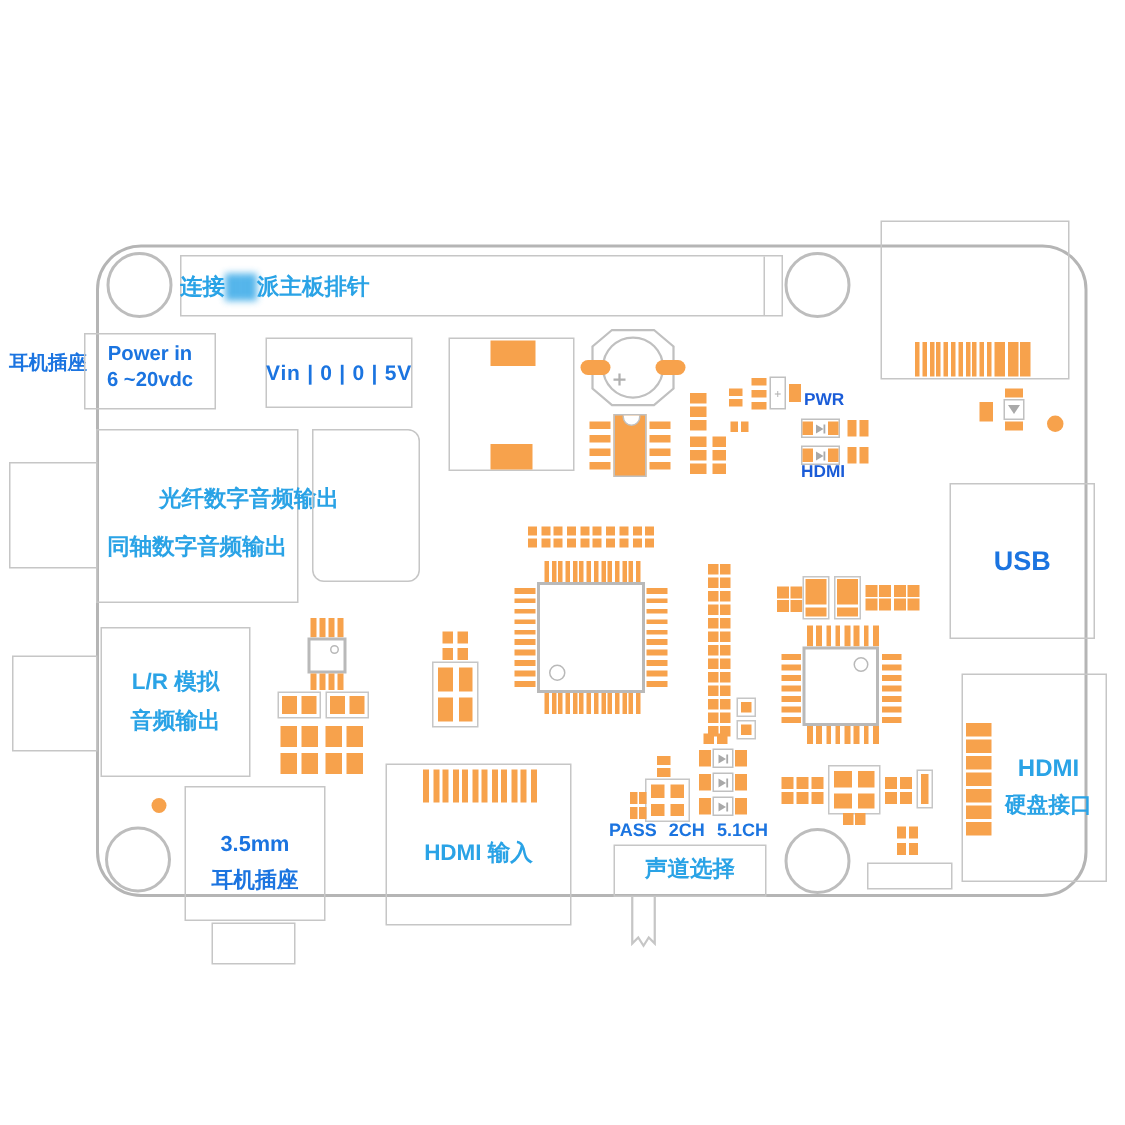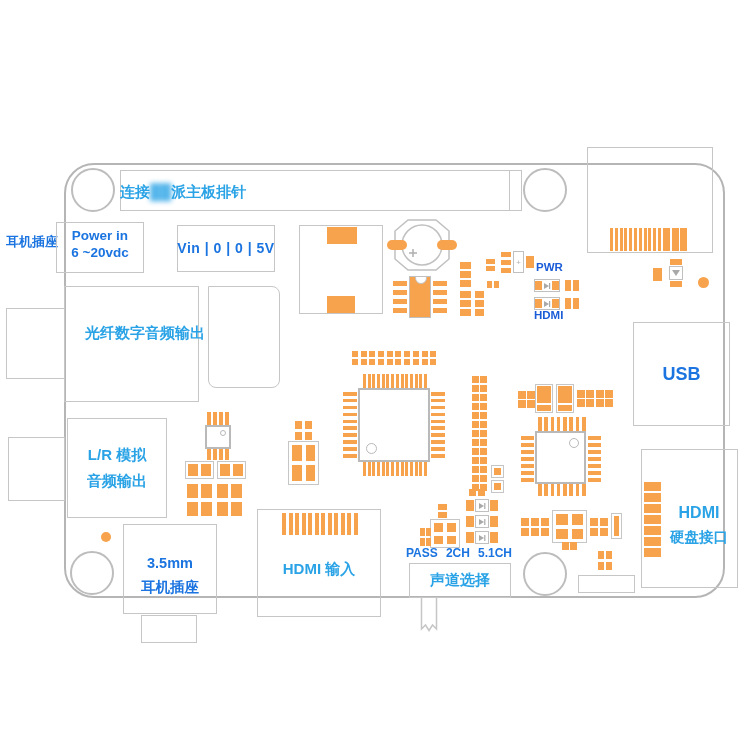--- a/index.html
+++ b/index.html
@@ -192,21 +192,22 @@
     <div class="dbox" style="width:14px;height:14px;">
         <svg width="10" height="10" viewBox="0 0 10 10">
           <path d="M1,2 H9 L5,8 Z" fill="#a9a9a9"></path>
         </svg>
       </div>
     <i style="width:12px;height:6px;"></i>
   </div>
   <div class="dot" style="left:698px;top:277px;width:11px;height:11px;"></div>
 
   <div class="box" style="left:64px;top:286px;width:135px;height:116px;"></div>
-  <div class="lbl sky" style="left:64px;top:324px;width:162px;text-align:center;font-size:15px;">光纤数字音频输出</div>
+  <div class="lbl sky" style="left:64px;top:324px;width:162px;text-align:right;font-size:15px;">光纤数字音频输出</div>
+  <div class="lbl sky" style="left:64px;top:356px;width:135px;text-align:center;font-size:15px;">同轴数字音频输出</div>
   <div class="box" style="left:208px;top:286px;width:72px;height:102px;border-radius:0 8px 8px 8px;"></div>
   <div class="box" style="left:6px;top:308px;width:59px;height:71px;"></div>
 
   <div class="box" style="left:67px;top:418px;width:100px;height:100px;"></div>
   <div class="lbl sky ctr" style="left:67px;top:442px;width:100px;font-size:15px;line-height:1.7;">
     <div>L/R 模拟</div>
     <div>音频输出</div>
   </div>
   <div class="box" style="left:8px;top:437px;width:57px;height:64px;"></div>
 

